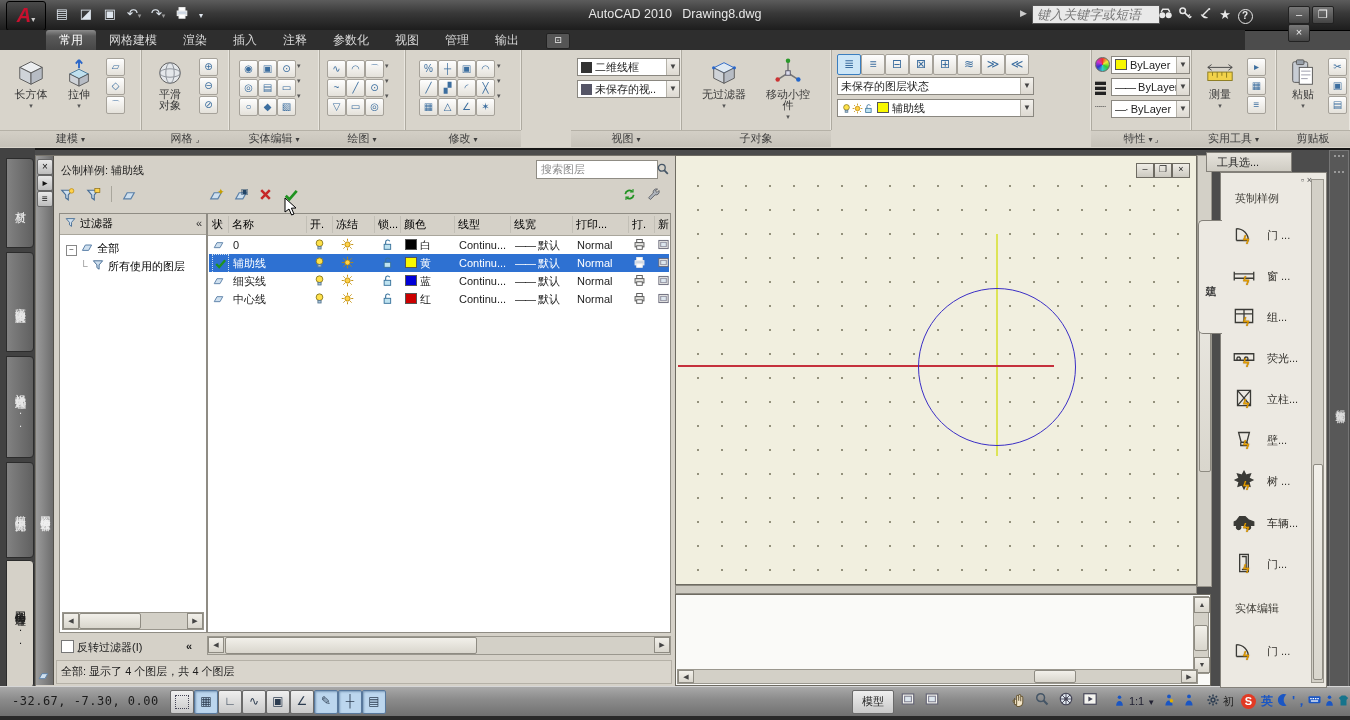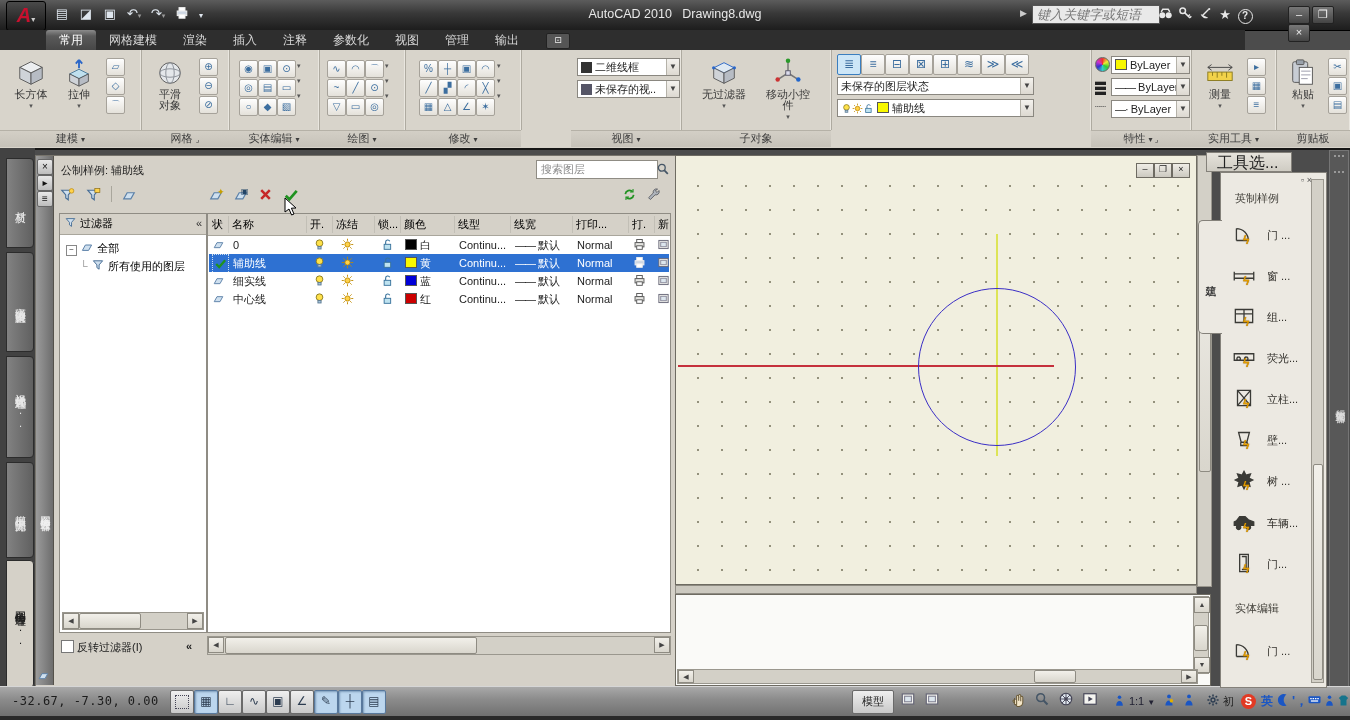--- a/index.html
+++ b/index.html
@@ -68,21 +68,21 @@
   #vp-dots{position:absolute;left:10px;top:18px;right:6px;bottom:4px;
     background-image:radial-gradient(circle,#94917c 1px,transparent 1.4px);background-size:24px 24px}
   .vwinbtn{position:absolute;width:16px;height:13px;background:linear-gradient(#efede6,#ccc9c0);
     border:1px solid #6e6b62;text-align:center;line-height:11px;font-size:9px;color:#222}
   
   #cmd{position:absolute;left:675px;top:594px;width:536px;height:92px;background:#fafaf8;border:1px solid #6e6b62;box-sizing:border-box}
   
   #rightbar{position:absolute;left:1329px;top:150px;width:20px;height:545px;background:#585858;border:1px solid #757575;box-sizing:border-box}
   #tpal{position:absolute;left:1220px;top:172px;width:107px;height:516px;background:#ece9e2;border:1px solid #84817a;z-index:6;box-sizing:border-box}
   #tpal-title{position:absolute;left:1206px;top:152px;width:86px;height:20px;background:linear-gradient(#e6e3dc,#cfccc3);
-    border:1px solid #84817a;z-index:7;font-size:16px;color:#222;line-height:19px;padding-left:10px;box-sizing:border-box}
+    border:1px solid #84817a;z-index:7;font-size:11px;color:#222;line-height:19px;padding-left:10px;box-sizing:border-box}
   #tpal-side{position:absolute;left:1198px;top:220px;width:23px;height:112px;background:#ece9e2;border:1px solid #84817a;
     border-right:none;border-radius:5px 0 0 5px;z-index:7;display:flex;align-items:center;justify-content:center;
     font-size:11px;color:#333}
   .tp-head{position:absolute;left:14px;font-size:11px;color:#44423c}
   .tp-item{position:absolute;left:10px;height:26px;font-size:11px;color:#33312c;white-space:nowrap}
   .tp-item .bolt{position:absolute;left:12px;top:10px;color:#e09a00;font-weight:bold;font-size:12px;text-shadow:0 0 1px #7a5200}
   .tp-item .lbl{position:absolute;left:36px;top:5px}
   
   #statusbar{position:absolute;left:0;top:686px;width:1350px;height:30px;
     background:linear-gradient(#a9a9a9,#8c8c8c 40%,#6f6f6f);border-top:1px solid #d6d6d6}
@@ -504,20 +504,21 @@
             </svg></span>
         </div>
       </div>
       <div class="sbtrack" style="left:171px;top:480px;width:462px;height:17px">
    <span class="sbarr" style="left:0;top:0">◀</span>
         <span class="sbarr" style="right:0;top:0">▶</span>
    <div class="sbthumb" style="left:17px;top:0;width:250px;height:15px"></div>
       </div>
       <div class="lmtxt" style="left:25px;top:484px"><span class="chk"></span> 反转过滤器(I)</div>
       <div class="lmtxt" style="left:150px;top:484px;font-weight:bold">«</div>
+      <div style="position:absolute;left:20px;right:4px;top:504px;height:22px;border:1px solid #b5b1a7;background:#d9d5cc;font-size:11px;color:#1d1d1d;line-height:21px;padding-left:4px">全部: 显示了 4 个图层，共 4 个图层</div>
     </div>
 
   <div id="vp">
     <div id="vp-dots"></div>
     <div class="abs" id="vp-vline" style="left: 320px; top: 78px; width: 2px; height: 222px; background: rgb(221, 228, 87);"></div>
     <div class="abs" id="vp-hline" style="left: 2px; top: 209px; width: 376px; height: 1.6px; background: rgb(197, 48, 60);"></div>
     <div class="abs" id="vp-circle" style="left: 242px; top: 132px; width: 156px; height: 156px; border: 1.6px solid rgb(58, 46, 197); border-radius: 50%;"></div>
     <div class="vwinbtn" style="left:460px;top:7px">–</div>
     <div class="vwinbtn" style="left:478px;top:7px">❐</div>
     <div class="vwinbtn" style="left:496px;top:7px">×</div>

